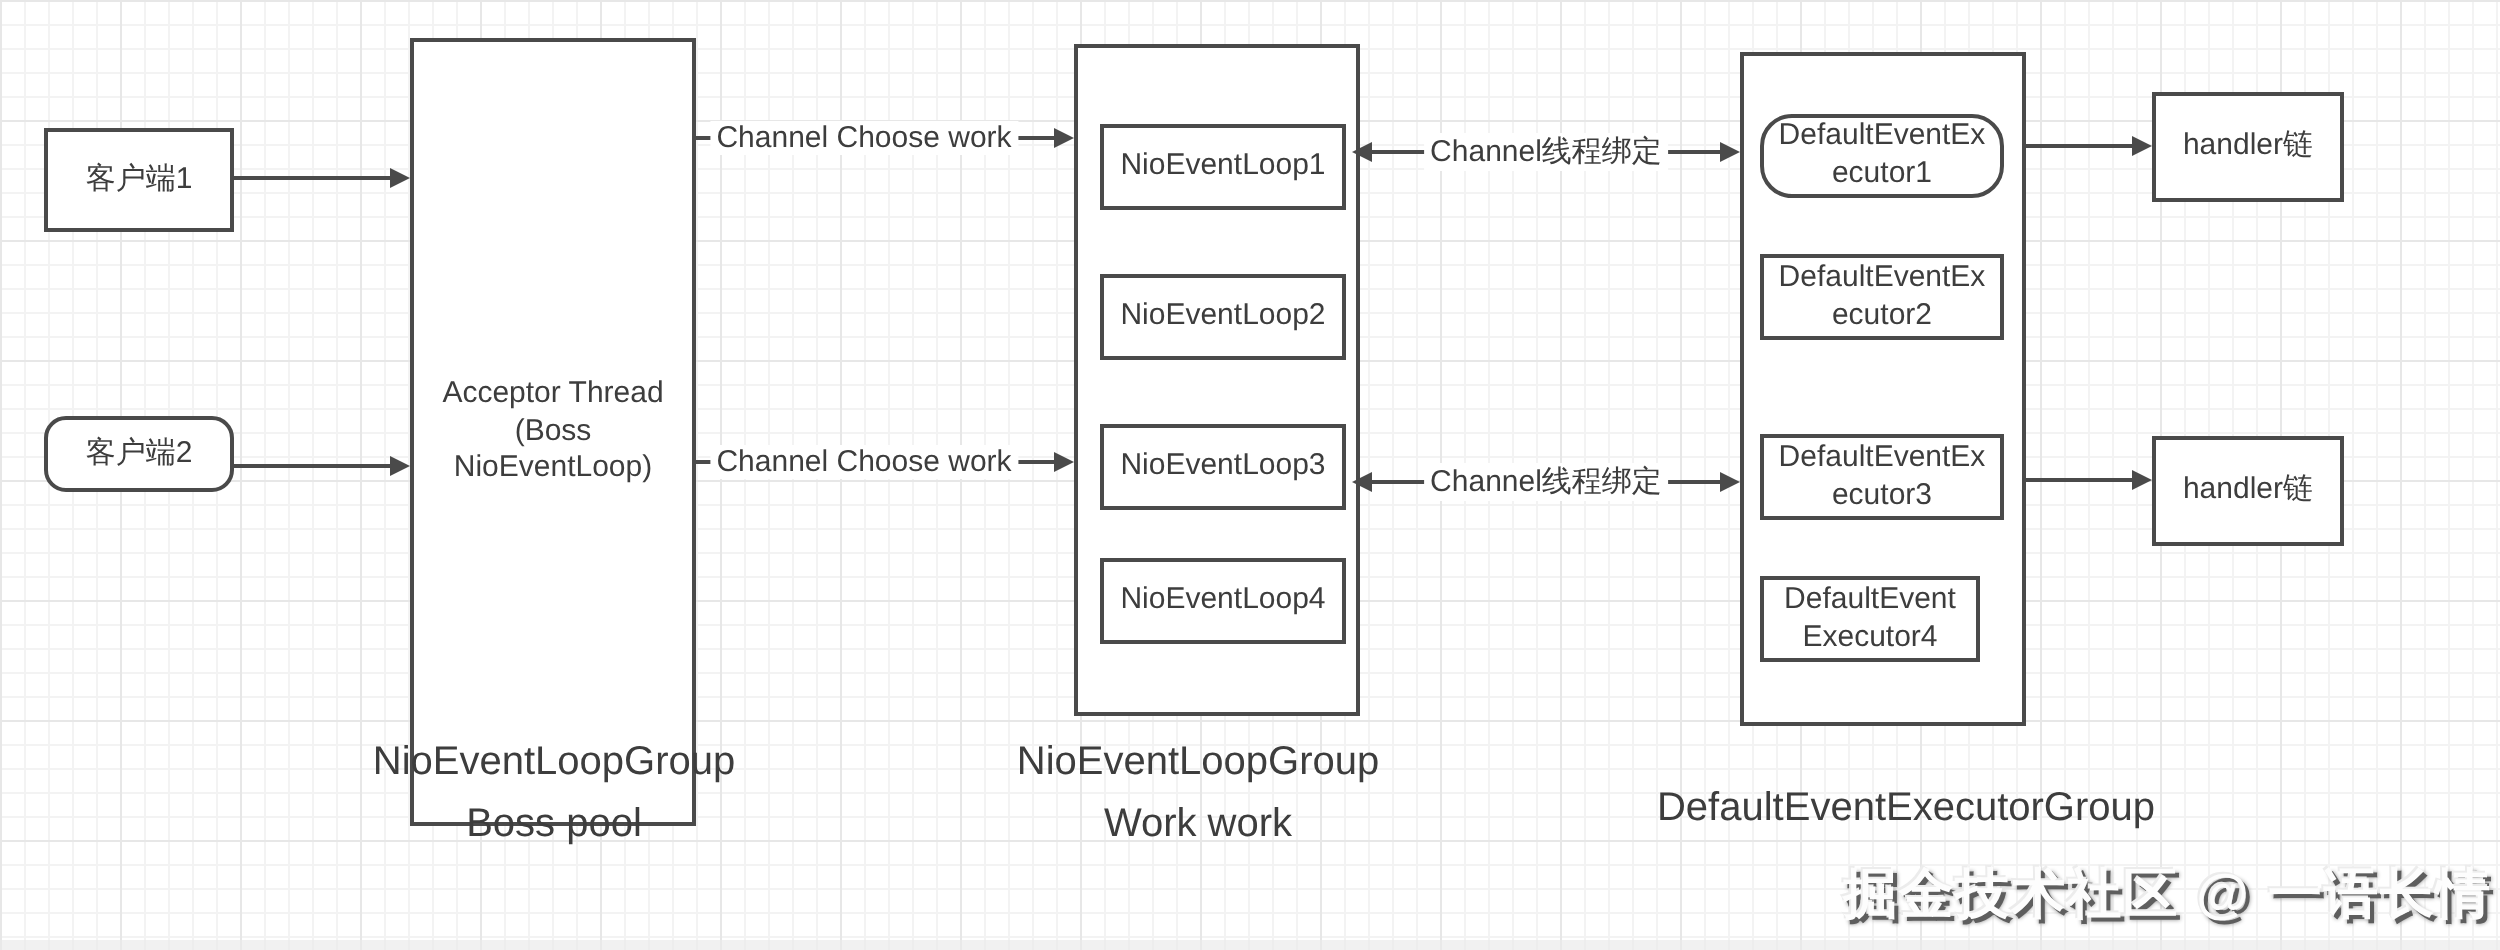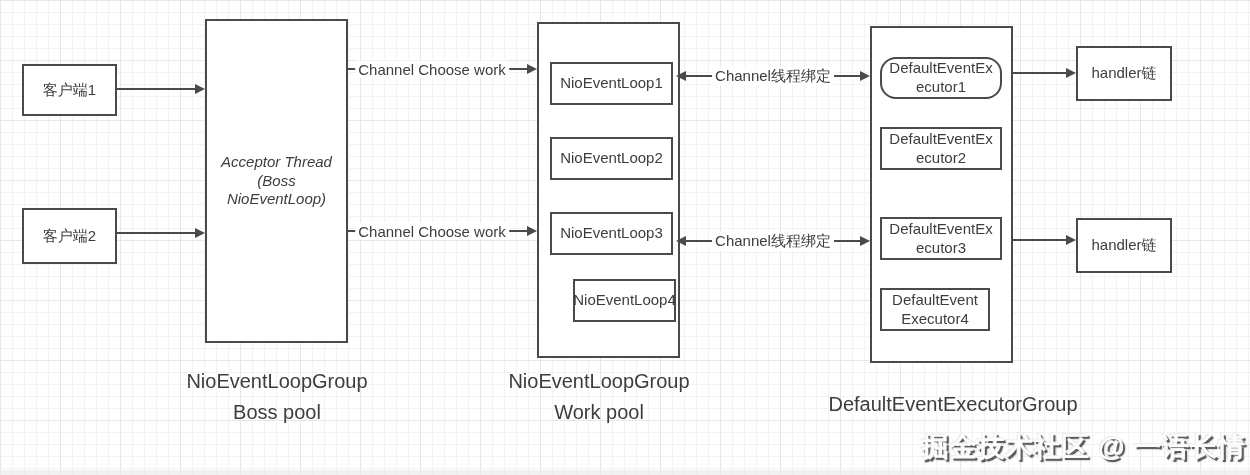--- a/index.html
+++ b/index.html
@@ -65,39 +65,39 @@
   }
 </style>
 </head>
 <body>
 
 <div class="canvas">
 
   <div class="box" style="left:22px;top:64px;width:95px;height:52px;justify-content:center;">
     <span>客户端1</span>
   </div>
-  <div class="box" style="left:22px;top:208px;width:95px;height:56px;">
+  <div class="box" style="left:22px;top:208px;width:95px;height:38px;border-radius:11px;">
     <span>客户端2</span>
   </div>
 
-  <div class="box" style="left:205px;top:19px;width:143px;height:324px;padding:0 12px;font-style:italic;">
+  <div class="box" style="left:205px;top:19px;width:143px;height:394px;padding:0 12px;">
     <span>Acceptor Thread (Boss NioEventLoop)</span>
   </div>
 
   <div class="box groupbox" style="left:537px;top:22px;width:143px;height:336px;"></div>
   <div class="box innerbox" style="left:550px;top:62px;width:123px;height:43px;">
     <span>NioEventLoop1</span>
   </div>
   <div class="box innerbox" style="left:550px;top:137px;width:123px;height:43px;">
     <span>NioEventLoop2</span>
   </div>
   <div class="box innerbox" style="left:550px;top:212px;width:123px;height:43px;">
     <span>NioEventLoop3</span>
   </div>
-  <div class="box innerbox" style="left:573px;top:279px;width:103px;height:43px;">
+  <div class="box innerbox" style="left:550px;top:279px;width:123px;height:43px;">
     <span>NioEventLoop4</span>
   </div>
 
   <div class="box groupbox" style="left:870px;top:26px;width:143px;height:337px;"></div>
   <div class="box innerbox" style="left:880px;top:57px;width:122px;height:42px;border-radius:16px;">
     <span class="wrapname">DefaultEventExecutor1</span>
   </div>
   <div class="box innerbox" style="left:880px;top:127px;width:122px;height:43px;">
     <span class="wrapname">DefaultEventExecutor2</span>
   </div>
@@ -157,19 +157,19 @@
   </div>
 
   <div>
     <div class="hline" style="left:1011px;top:239px;width:55px;"></div>
     <div class="ah ah-r" style="left:1066px;top:235px;"></div>
   </div>
 
   <div class="caption" style="left:277px;top:370px;">NioEventLoopGroup</div>
   <div class="caption" style="left:277px;top:401px;">Boss pool</div>
   <div class="caption" style="left:599px;top:370px;">NioEventLoopGroup</div>
-  <div class="caption" style="left:599px;top:401px;">Work pool</div>
+  <div class="caption" style="left:599px;top:401px;">Work work</div>
   <div class="caption" style="left:953px;top:393px;">DefaultEventExecutorGroup</div>
 
   <div class="watermark">掘金技术社区 @ 一语长情</div>
 
   <div class="bottom-strip"></div>
 </div>
 
 </body></html>

